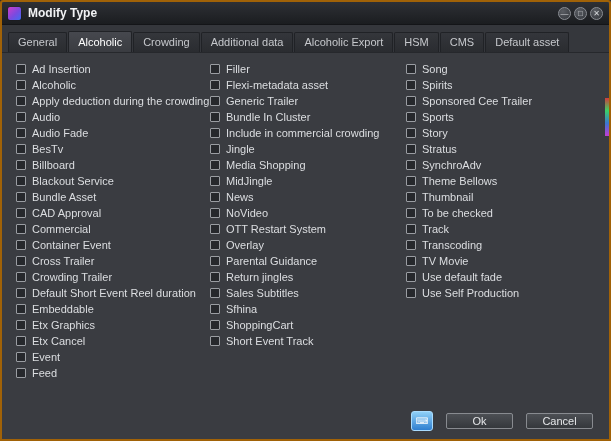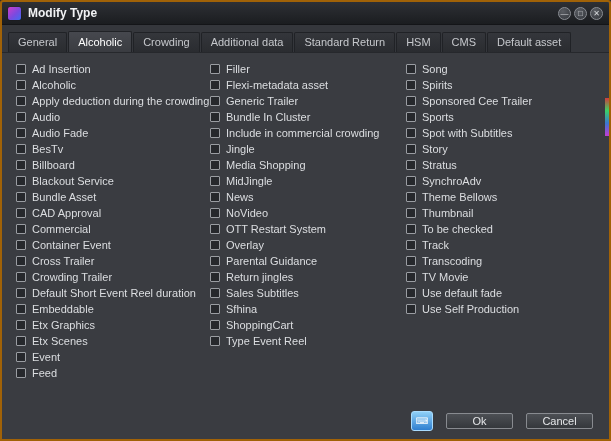--- a/index.html
+++ b/index.html
@@ -97,21 +97,21 @@
       <span class="ctrl">□</span>
       <span class="ctrl">✕</span>
     </div>
   </div>
 
   <div class="tabbar" id="tabbar">
       <div class="tab">General</div>
       <div class="tab active">Alcoholic</div>
       <div class="tab">Crowding</div>
       <div class="tab">Additional data</div>
-      <div class="tab">Standard Return</div>
+      <div class="tab">Alcoholic Export</div>
       <div class="tab">HSM</div>
       <div class="tab">CMS</div>
       <div class="tab">Default asset</div>
     </div>
 
   <div class="content">
     <div class="col col0" id="col0">
         <label class="cb-row">
           <span class="cb"></span>
           <span class="cb-label">Ad Insertion</span>
@@ -175,21 +175,21 @@
         <label class="cb-row">
           <span class="cb"></span>
           <span class="cb-label">Embeddable</span>
         </label>
         <label class="cb-row">
           <span class="cb"></span>
           <span class="cb-label">Etx Graphics</span>
         </label>
         <label class="cb-row">
           <span class="cb"></span>
-          <span class="cb-label">Etx Scenes</span>
+          <span class="cb-label">Etx Cancel</span>
         </label>
         <label class="cb-row">
           <span class="cb"></span>
           <span class="cb-label">Event</span>
         </label>
         <label class="cb-row">
           <span class="cb"></span>
           <span class="cb-label">Feed</span>
         </label>
       </div>
@@ -257,43 +257,39 @@
         <label class="cb-row">
           <span class="cb"></span>
           <span class="cb-label">Sfhina</span>
         </label>
         <label class="cb-row">
           <span class="cb"></span>
           <span class="cb-label">ShoppingCart</span>
         </label>
         <label class="cb-row">
           <span class="cb"></span>
-          <span class="cb-label">Type Event Reel</span>
+          <span class="cb-label">Short Event Track</span>
         </label>
       </div>
     <div class="col col2" id="col2">
         <label class="cb-row">
           <span class="cb"></span>
           <span class="cb-label">Song</span>
         </label>
         <label class="cb-row">
           <span class="cb"></span>
           <span class="cb-label">Spirits</span>
         </label>
         <label class="cb-row">
           <span class="cb"></span>
           <span class="cb-label">Sponsored Cee Trailer</span>
         </label>
         <label class="cb-row">
           <span class="cb"></span>
           <span class="cb-label">Sports</span>
-        </label>
-        <label class="cb-row">
-          <span class="cb"></span>
-          <span class="cb-label">Spot with Subtitles</span>
         </label>
         <label class="cb-row">
           <span class="cb"></span>
           <span class="cb-label">Story</span>
         </label>
         <label class="cb-row">
           <span class="cb"></span>
           <span class="cb-label">Stratus</span>
         </label>
         <label class="cb-row">

